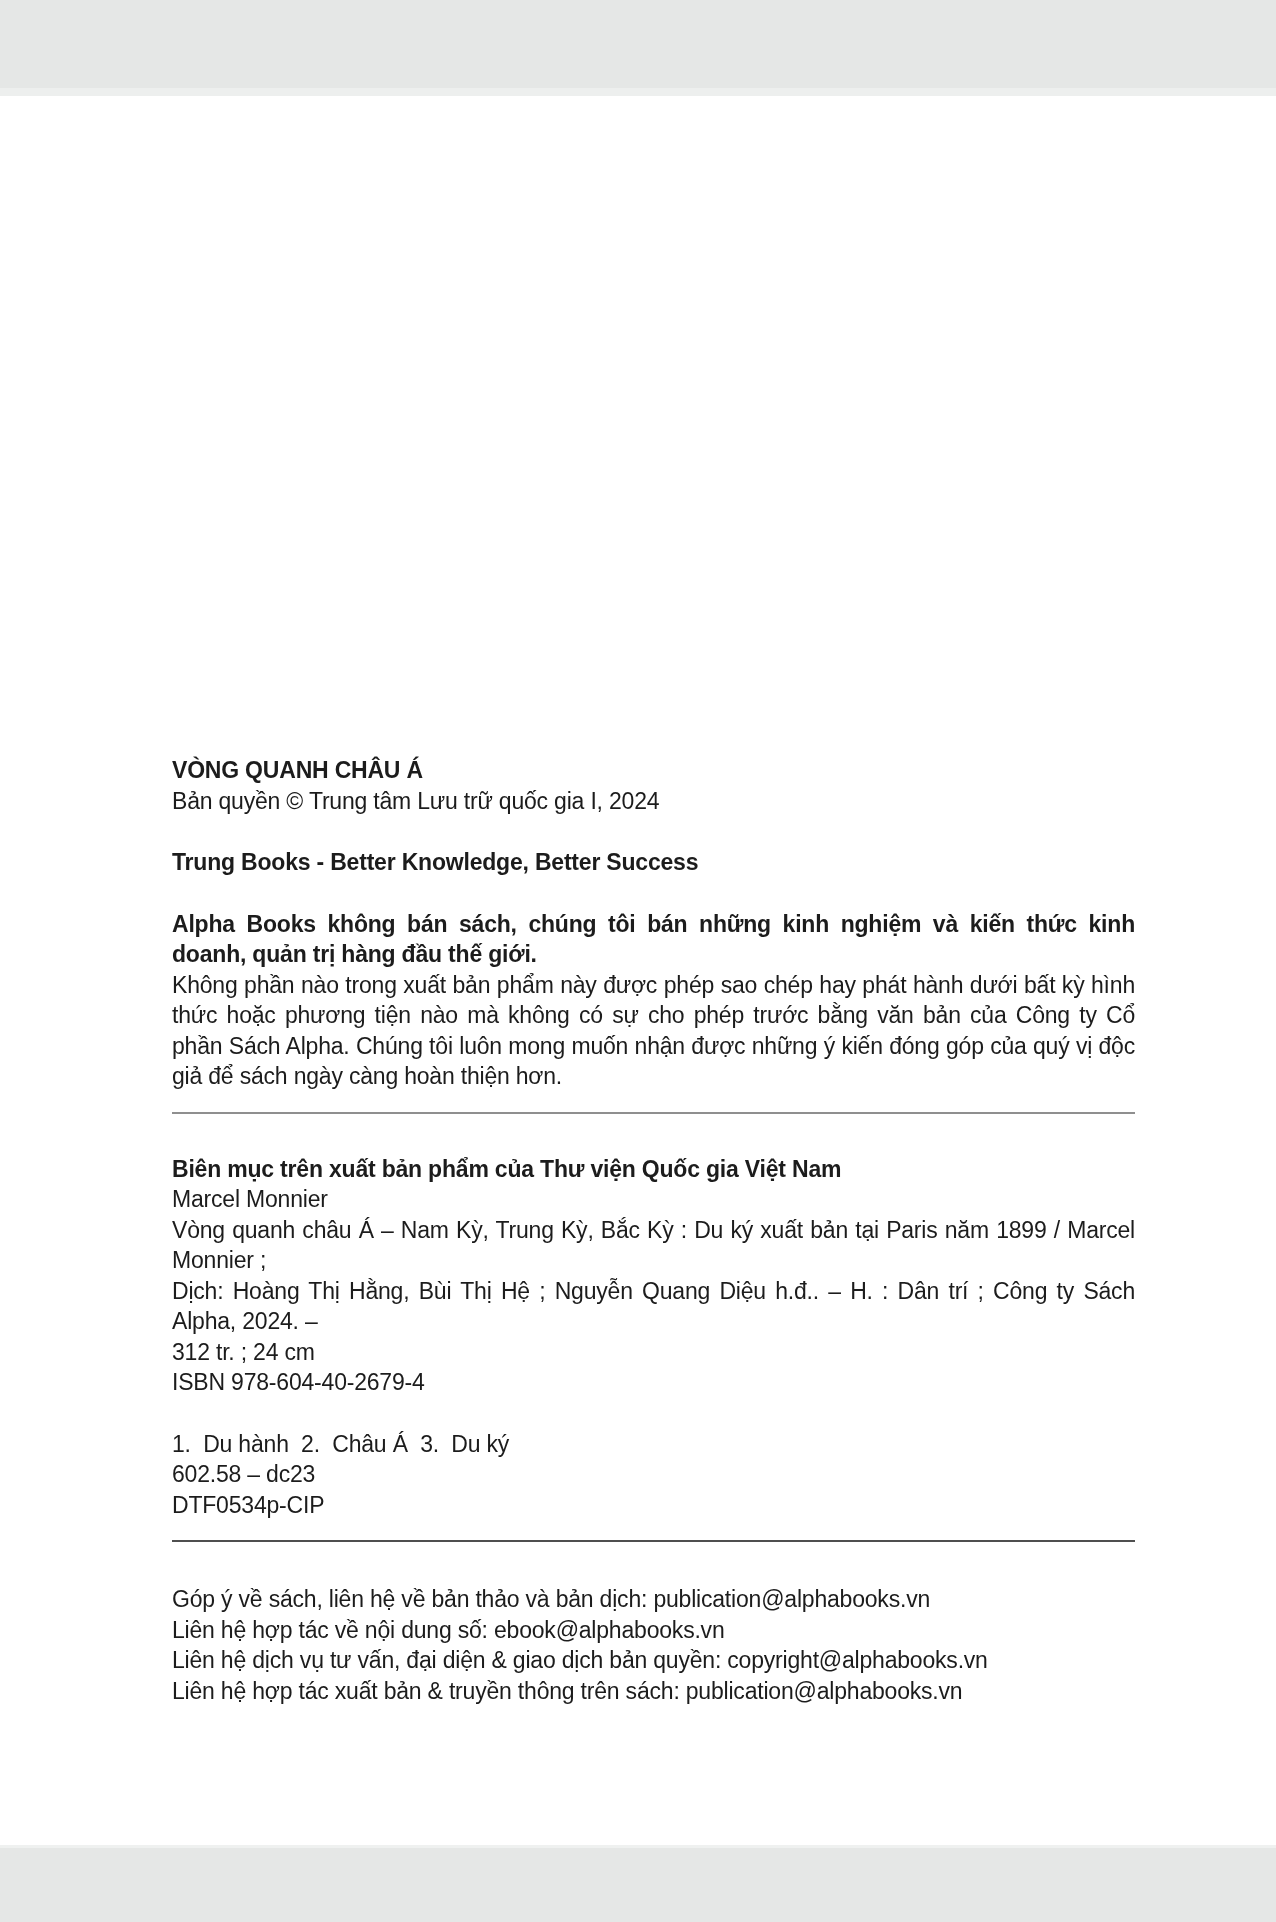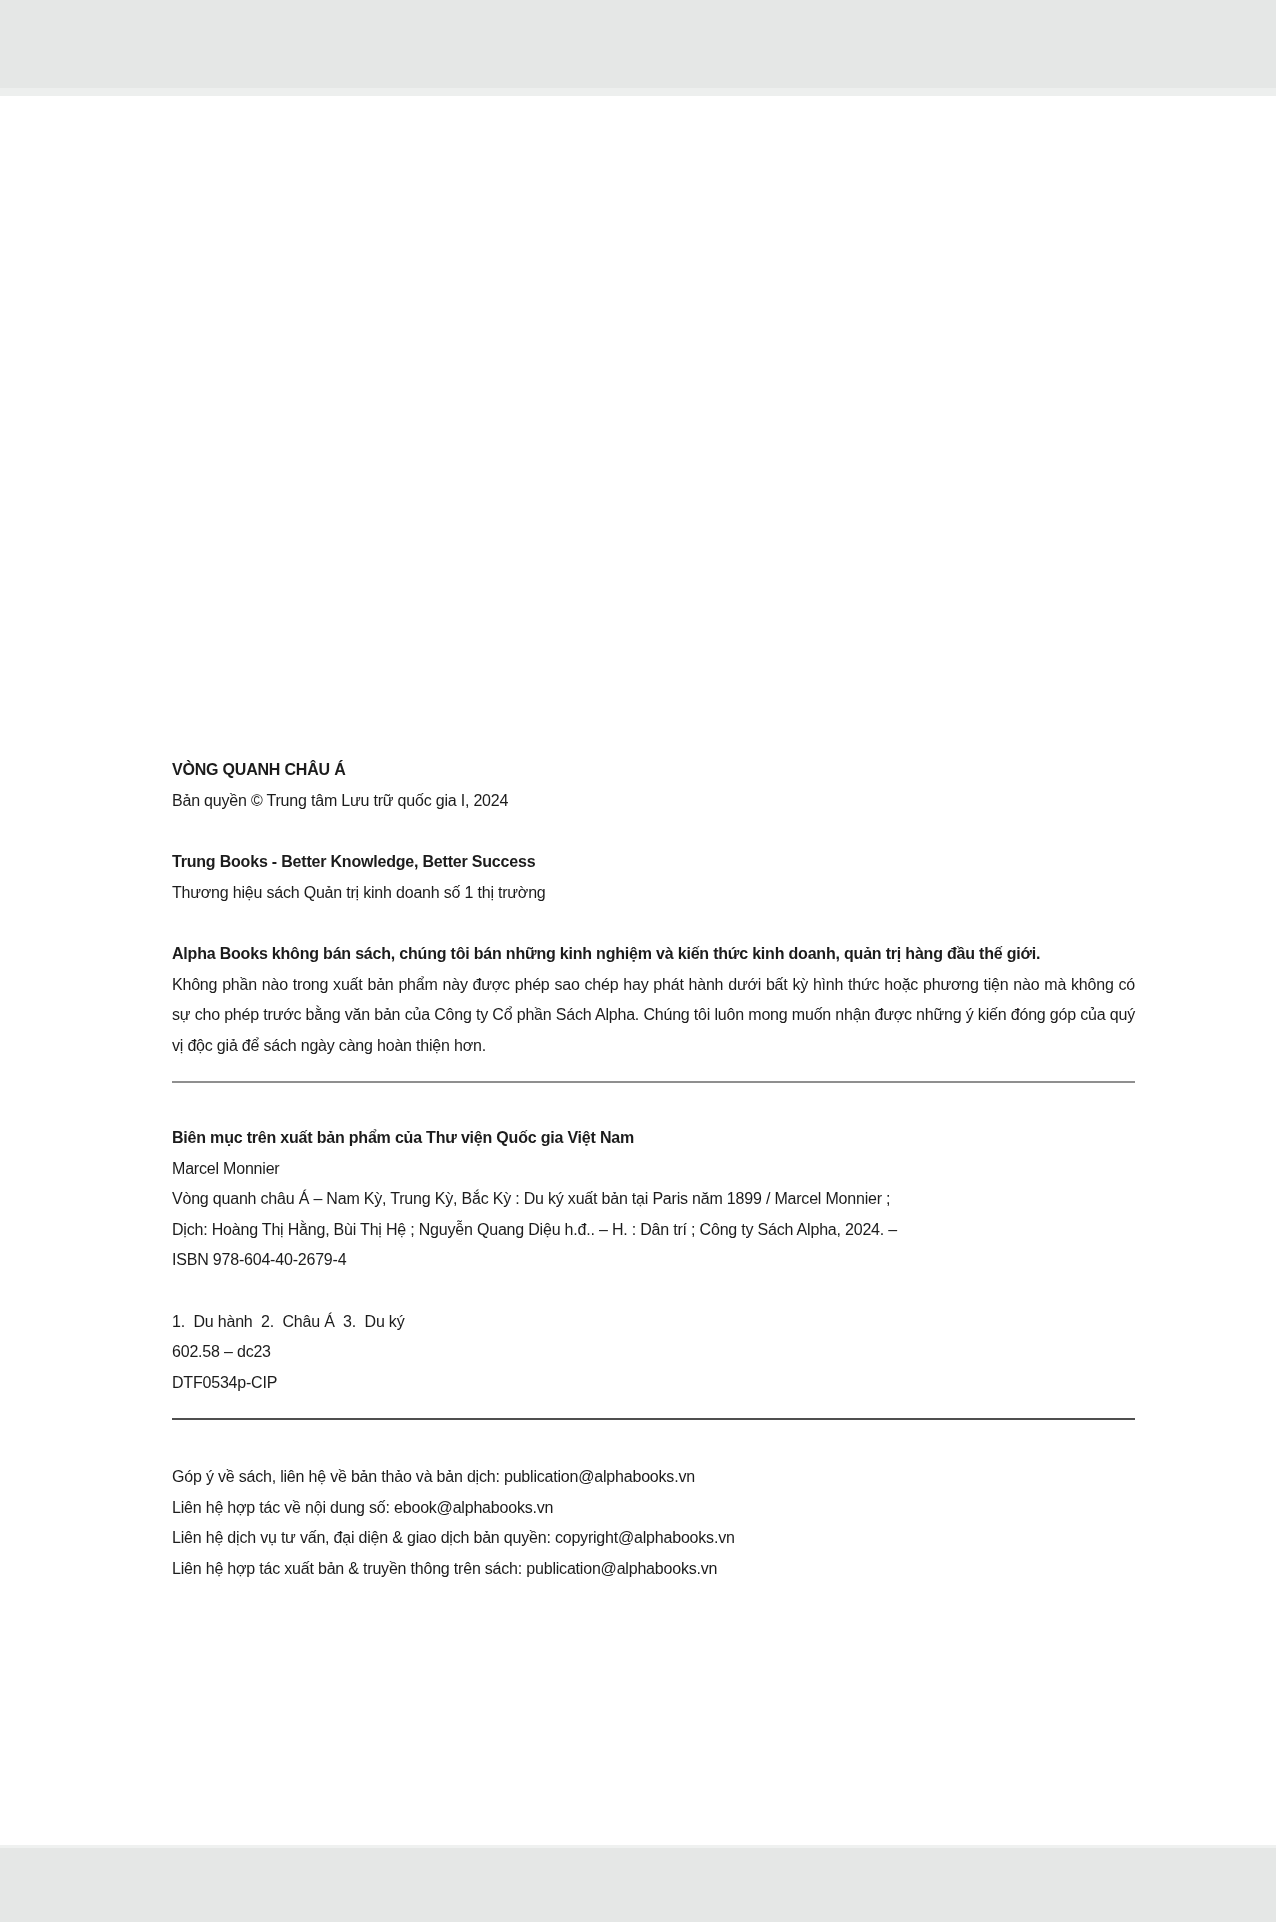--- a/index.html
+++ b/index.html
@@ -26,21 +26,21 @@
   .bar-bottom {
     top: 1845px;
     height: 77px;
     border-top: 3px solid #eff1f0;
   }
   .content {
     position: absolute;
     left: 172px;
     top: 755px;
     width: 963px;
-    font-size: 16px;
+    font-size: 23px;
     line-height: 30.5px;
     letter-spacing: -0.2px;
   }
   p { margin: 0; }
   .b { font-weight: 700; }
   .just { text-align: justify; }
   .pre { white-space: pre-wrap; }
   .mb { }
   .rule {
     border: none;
@@ -66,36 +66,36 @@
 
   <div>
     <p class="b">VÒNG QUANH CHÂU Á</p>
     <p>Bản quyền © Trung tâm Lưu trữ quốc gia I, 2024</p>
   </div>
 
   <div class="gap-sm"></div>
 
   <div>
     <p class="b">Trung Books - Better Knowledge, Better Success</p>
-    <p>Thương hiệu sách Quản trị kinh doanh số 1 thị trường</p>
   </div>
 
   <div class="gap-sm"></div>
 
   <p class="b just mb">Alpha Books không bán sách, chúng tôi bán những kinh nghiệm và kiến thức kinh doanh, quản trị hàng đầu thế giới.</p>
 
   <p class="just">Không phần nào trong xuất bản phẩm này được phép sao chép hay phát hành dưới bất kỳ hình thức hoặc phương tiện nào mà không có sự cho phép trước bằng văn bản của Công ty Cổ phần Sách Alpha. Chúng tôi luôn mong muốn nhận được những ý kiến đóng góp của quý vị độc giả để sách ngày càng hoàn thiện hơn.</p>
 
   <hr class="rule rule-1">
 
   <div>
     <p class="b">Biên mục trên xuất bản phẩm của Thư viện Quốc gia Việt Nam</p>
     <p>Marcel Monnier</p>
     <p class="just">Vòng quanh châu Á – Nam Kỳ, Trung Kỳ, Bắc Kỳ : Du ký xuất bản tại Paris năm 1899 / Marcel Monnier ;</p>
     <p class="just">Dịch: Hoàng Thị Hằng, Bùi Thị Hệ ; Nguyễn Quang Diệu h.đ.. – H. : Dân trí ; Công ty Sách Alpha, 2024. –</p>
+    <p>312 tr. ; 24 cm</p>
     <p>ISBN 978-604-40-2679-4</p>
     <div class="gap-sm"></div>
     <p class="pre">1.  Du hành  2.  Châu Á  3.  Du ký</p>
     <p>602.58 – dc23</p>
     <p>DTF0534p-CIP</p>
   </div>
 
   <hr class="rule rule-2">
 
   <div>

